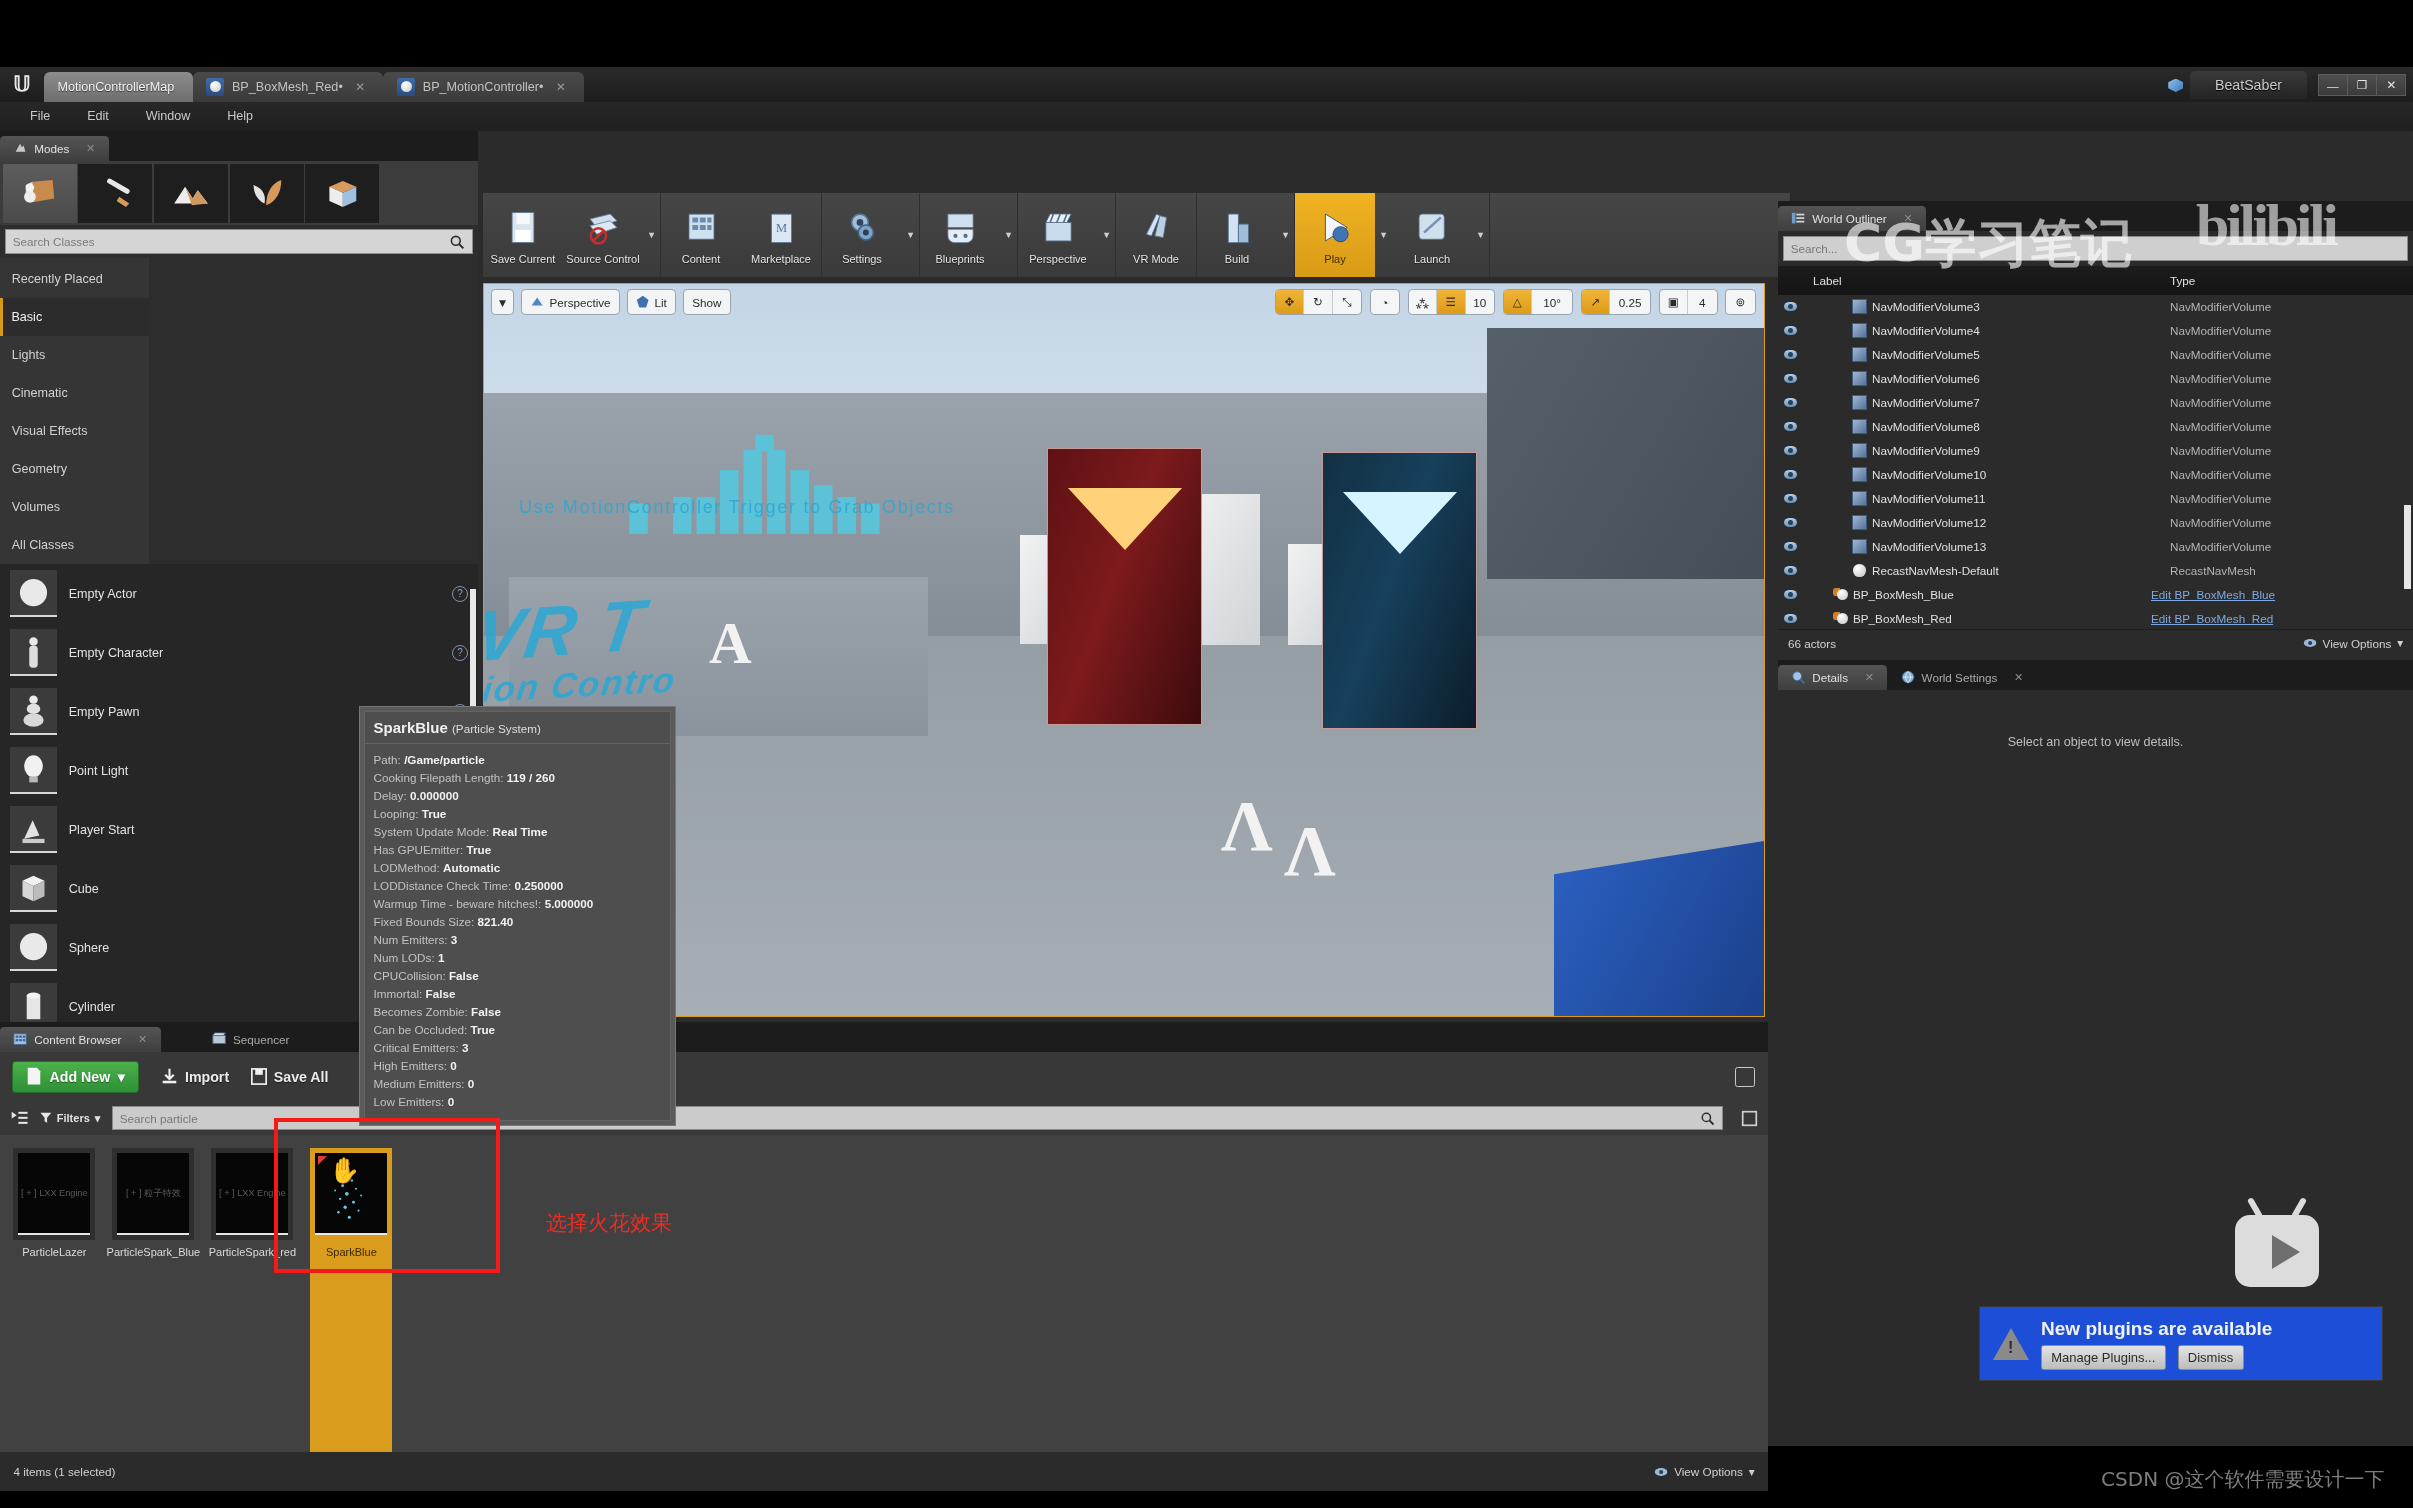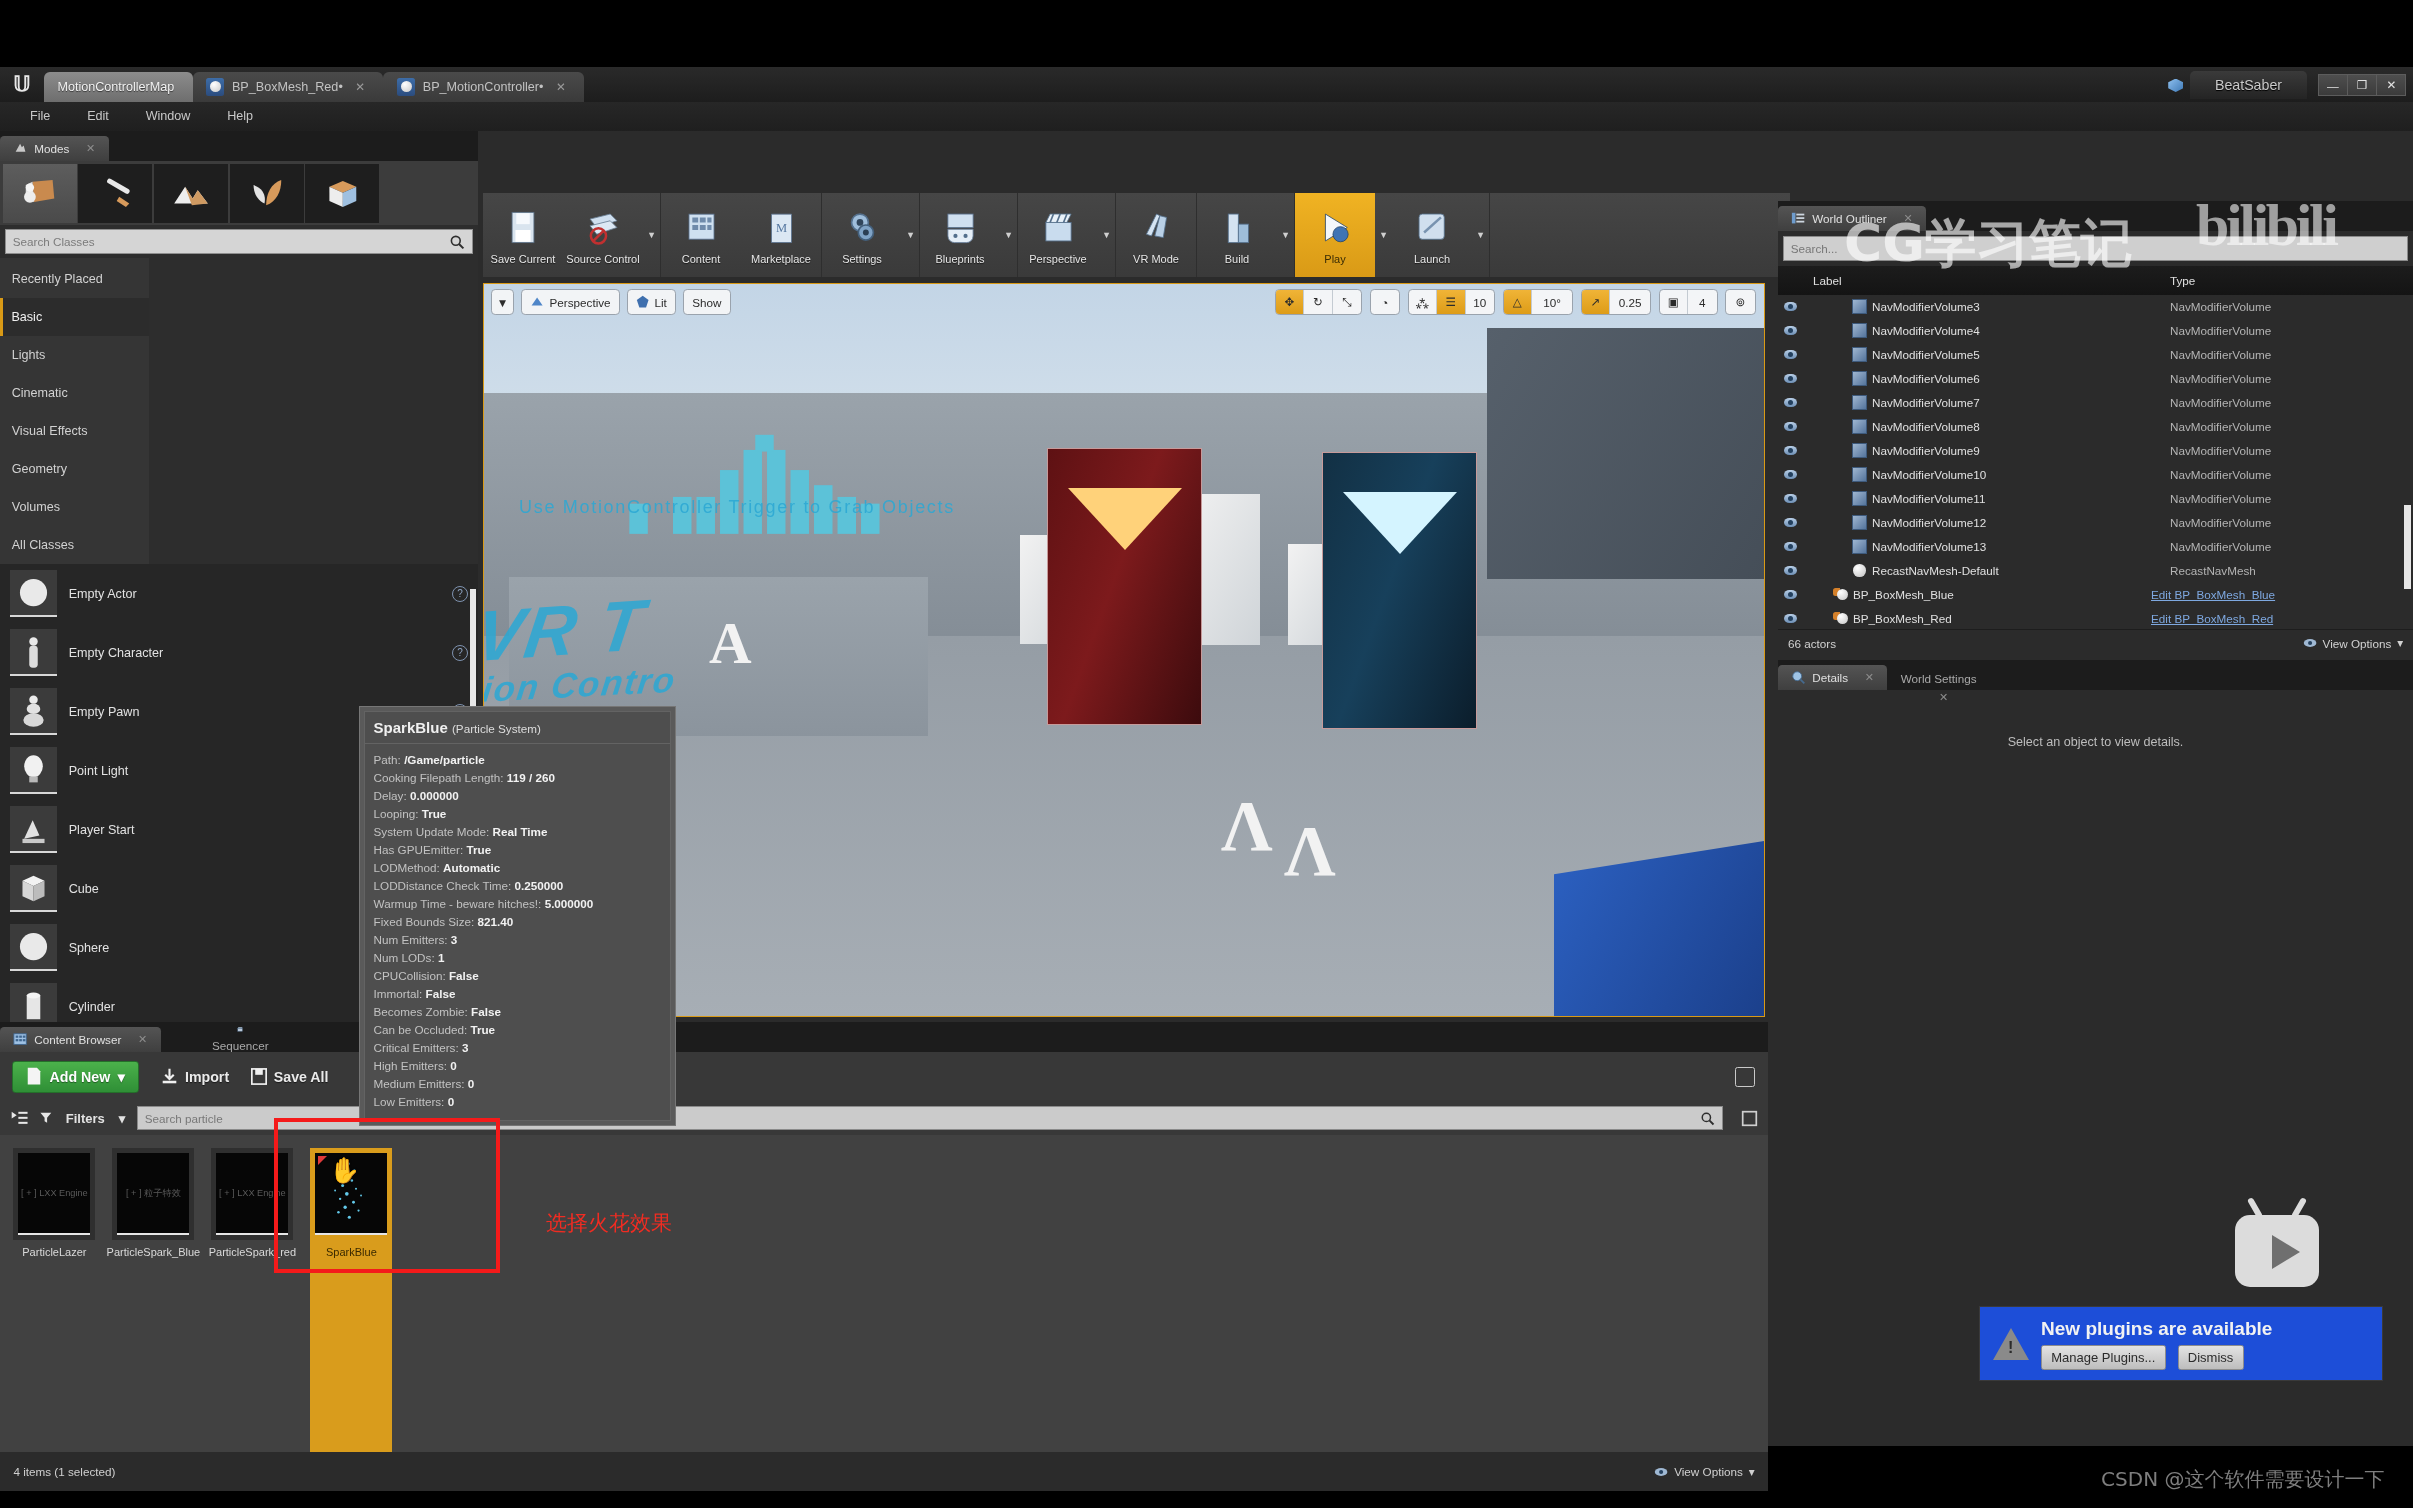--- a/index.html
+++ b/index.html
@@ -41,21 +41,21 @@
   #menubar { position:absolute; left:0; top:35px; width:2413px; height:28.5px;
      background:linear-gradient(#272727,#1f1f1f); display:flex; align-items:center; padding-left:11.7px; }
   .menuitem { font-size:12.6px; color:#c8c8c8; padding:0 18.4px; }
 
   
   #modes { position:absolute; left:0; top:64px; width:478px; height:895px; background:#2d2d2d; }
   .paneltabbar { height:30px; background:#1c1c1c; display:flex; align-items:flex-end; }
   .paneltab { height:25px; display:flex; align-items:center; gap:6.7px; padding:0 13.4px;
      background:linear-gradient(#545454,#3f3f3f); color:#e0e0e0; font-size:11.7px;
      border-radius:4.2px 4.2px 0 0; }
-  .paneltab.off { background:transparent; color:#a9a9a9;flex-direction:column; }
+  .paneltab.off { background:transparent; color:#a9a9a9; }
   .paneltab .x { color:#8d8d8d; font-size:11px; margin-left:10px; }
   .tabico { width:14.2px;height:14.2px; }
 
   #modetools { display:flex; gap:1.7px; background:#3c3c3c; padding:2.5px 2.5px 0 2.5px; height:64px; }
   .modebtn { width:74px; height:59px; background:#1e1e1e; display:flex; align-items:center; justify-content:center; }
   .modebtn.sel { background:linear-gradient(#5d5d5d,#4a4a4a); }
 
   #searchclasses { margin:4.2px 5px; height:25px; background:#d5d5d5; border:0.8px solid #8e8e8e;
      display:flex; align-items:center; padding:0 6.7px; }
   #searchclasses span { font-size:11.7px; color:#7b7b7b; flex:1; }
@@ -189,21 +189,21 @@
   #cbtoolbar { height:49px; display:flex; align-items:center; padding:0 11.7px; gap:22px;
      background:#383838; position:relative; }
   #addnew { height:32px; background:linear-gradient(#4bb14b,#2f8f36); border:0.8px solid #24702a;
      border-radius:3.4px; display:flex; align-items:center; gap:7.5px; padding:0 13.4px;
      font-size:14.2px; font-weight:bold; color:#fff; text-shadow:0 0.8px 0.8px #205c23; }
   .cbbtn { display:flex; align-items:center; gap:6.7px; font-size:14.2px; font-weight:bold;
      color:#eaeaea; text-shadow:0 0.8px 0.8px #1a1a1a; }
   #lockico { position:absolute; right:13.4px; width:20px;height:20px;border:1.7px solid #c9c9c9;border-radius:2.5px; }
   #cbfilters { height:34px; display:flex; align-items:center; gap:11.7px; padding:0 10px;
      background:#383838; }
-  .filt { display:flex; align-items:center; gap:14px; font-size:13px; color:#e2e2e2; font-weight:bold; }
+  .filt { display:flex; align-items:center; gap:5px; font-size:11px; color:#e2e2e2; font-weight:bold; }
   #cbsearch { flex:1; height:23.5px; background:#cbcbcb; border:0.8px solid #8a8a8a;
      display:flex; align-items:center; padding:0 6.7px; margin-right:6.7px; }
   #cbsearch span { font-size:11.7px; color:#787878; flex:1; }
   #assetgrid { height:322px; background:#414141; padding:13.4px 0 0 13.4px; display:flex; gap:17px; }
   .asset { width:82px; display:flex; flex-direction:column; align-items:center; }
   .asset .thumbwrap { width:82px; height:92px; background:#2f2f2f; padding:3.4px;
      display:flex; align-items:center; justify-content:center; }
   .asset.sel { background:#d99c1c; }
   .asset.sel .thumbwrap { background:transparent; }
   .thumb { width:72px; height:82px; background:#060606; border-bottom:2.5px solid #e6e6e6;

